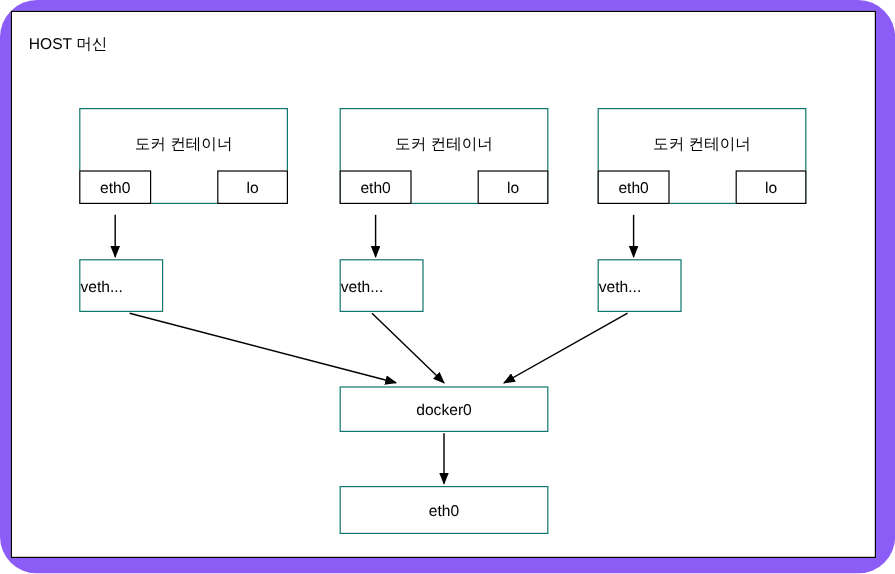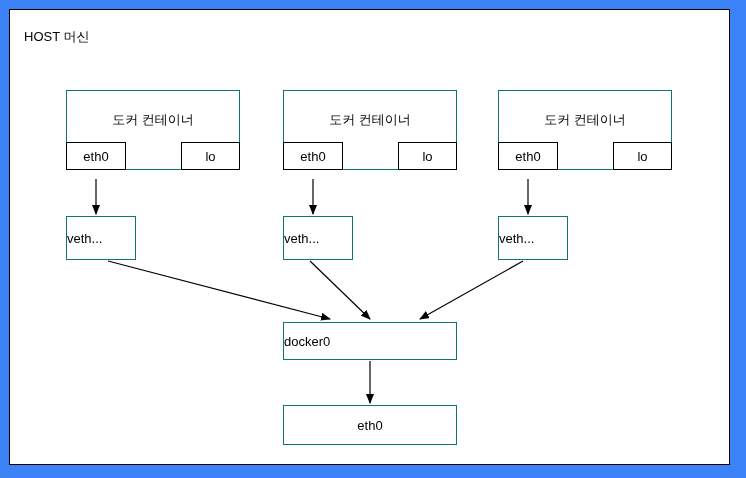--- a/index.html
+++ b/index.html
@@ -7,22 +7,23 @@
     padding: 0;
     background: #ffffff;
   }
   body {
     font-family: "Liberation Sans", sans-serif;
   }
   #canvas {
     position: relative;
     width: 746px;
     height: 478px;
-    background: #3b82f6;
+    background: #8b5cf6;
     overflow: hidden;
+    border-radius: 31px;
   }
   .host-box {
     position: absolute;
     left: 9px;
     top: 9px;
     width: 721px;
     height: 456px;
     border: 1px solid #000000;
     background: #ffffff;
     box-sizing: border-box;
@@ -89,21 +90,21 @@
   }
   .bridge-box {
     left: 283px;
     top: 322px;
     width: 174px;
     height: 38px;
     font-size: 13px;
     color: #000000;
     display: flex;
     align-items: center;
-    justify-content: flex-start;
+    justify-content: center;
   }
   .host-eth-box {
     left: 283px;
     top: 405px;
     width: 174px;
     height: 40px;
     font-size: 13px;
     color: #000000;
     display: flex;
     align-items: center;

